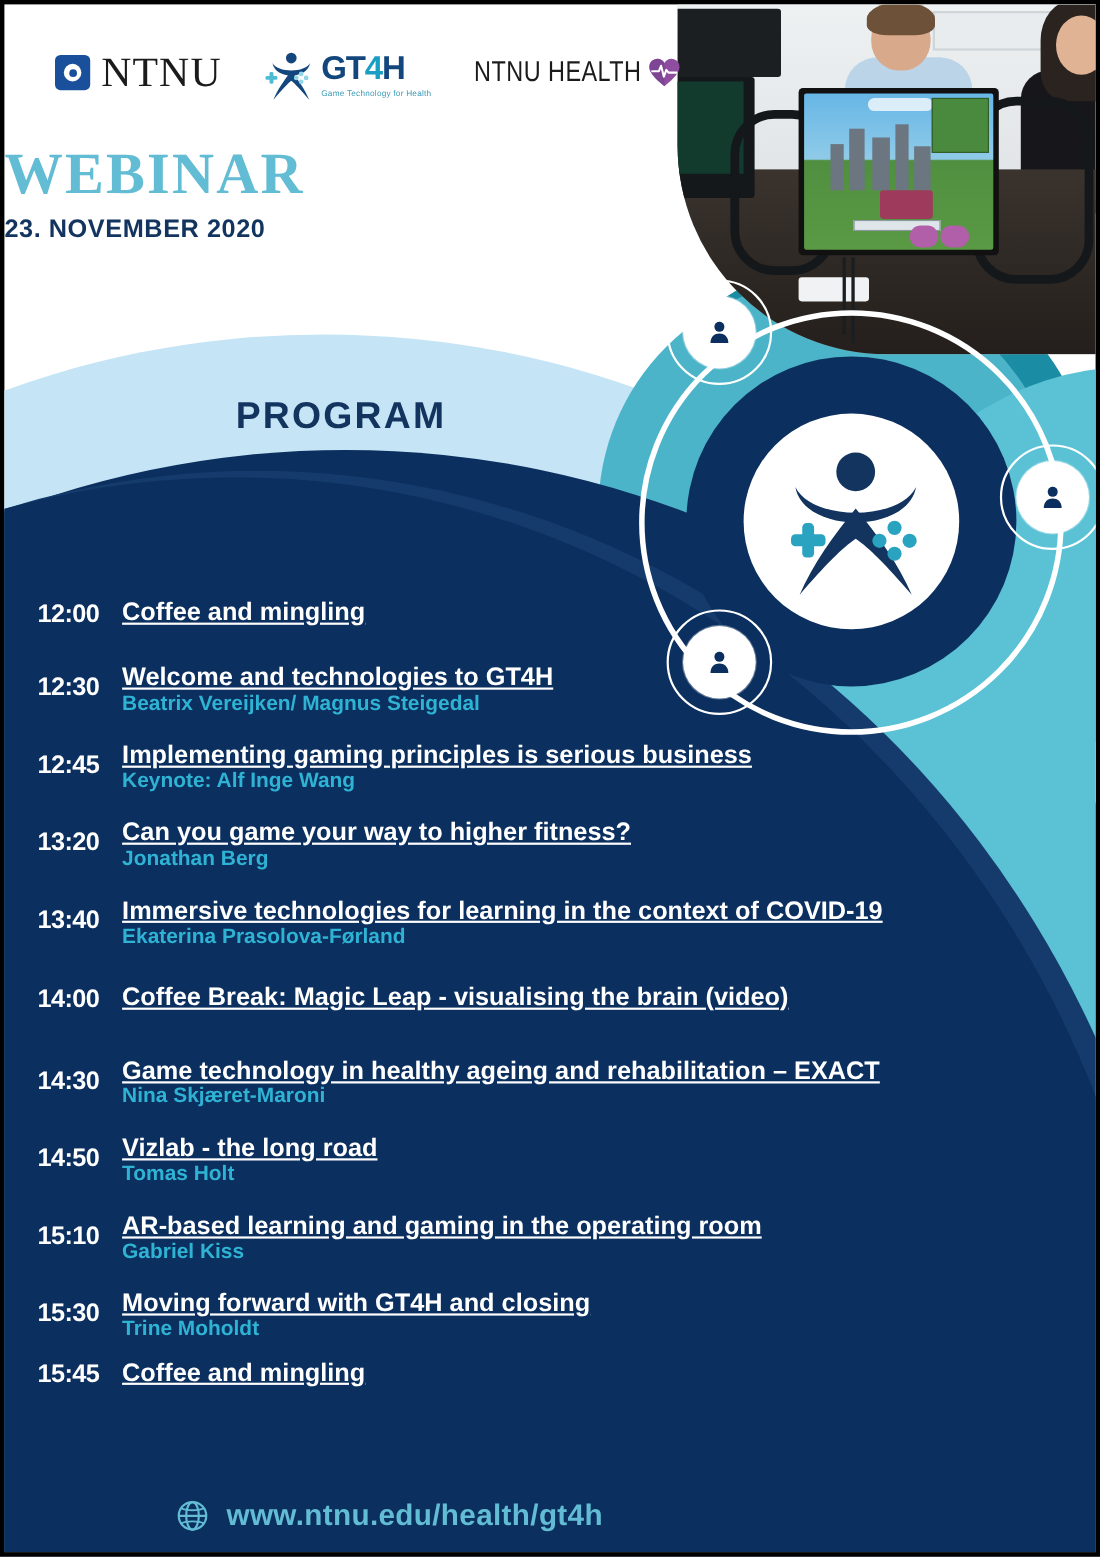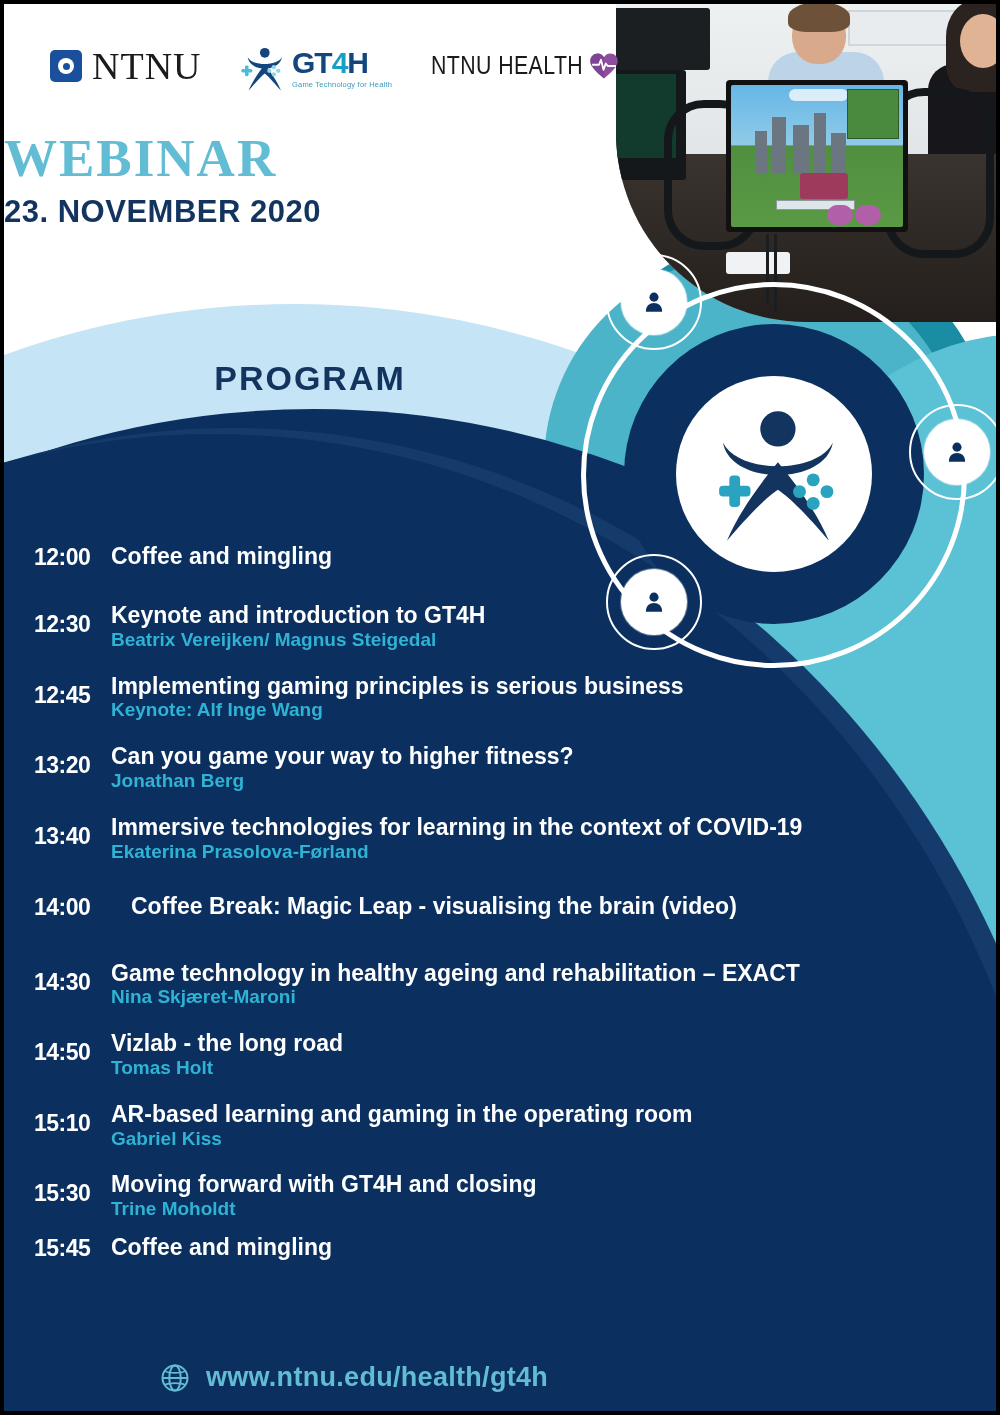--- a/index.html
+++ b/index.html
@@ -157,37 +157,37 @@
     letter-spacing:.2px; white-space:nowrap; }
 
   .logo-health { position:absolute; left:427px; top:28px; display:flex; align-items:center; gap:0; }
   .health-word { font-size:26px; color:#1b1b1b; letter-spacing:.5px;
     transform:scaleX(.82); transform-origin:left center; white-space:nowrap; }
 
   
   .title-block { position:absolute; left:0; top:124px; width:612px; text-align:left; }
   .t-webinar { font-size:53px; font-weight:bold; color:#62bcd4; letter-spacing:2px;
     font-family:"Liberation Serif", serif; }
-  .t-date { font-size:31px; font-weight:bold; color:#12345f; letter-spacing:.5px; margin-top:6px; }
+  .t-date { font-size:23px; font-weight:bold; color:#12345f; letter-spacing:.5px; margin-top:6px; }
   .t-online { font-size:19px; font-weight:bold; color:#12345f; letter-spacing:.6px; margin-top:10px; }
 
   .program-title {
     position:absolute; left:0; top:355px; width:612px; text-align:center;
     font-size:34px; font-weight:bold; color:#12345f; letter-spacing:2px;
   }
 
   
   .schedule { position:absolute; left:0; top:540px; width:960px; }
   .row { position:relative; display:flex; align-items:flex-start; padding-left:30px; }
   .row .time {
     width:77px; flex:none; font-size:23px; font-weight:bold; color:#ffffff;
     letter-spacing:-.5px;
   }
   .row .body { flex:1; }
-  .row .ev-title { font-size:23px; font-weight:bold; color:#ffffff; line-height:1.08; }
+  .row .ev-title { font-size:23px; font-weight:bold; color:#ffffff; line-height:1.08;text-decoration:underline; }
   .row .ev-speaker { font-size:19px; font-weight:bold; color:#2fb3d4; line-height:1.2; margin-top:1px; }
 
   
   .footer { position:absolute; left:0; top:1358px; width:700px;
     display:flex; align-items:center; justify-content:center; gap:16px; }
   .footer .url { font-size:27px; font-weight:bold; color:#62bcd4; letter-spacing:.3px; }
 </style>
 </head>
 <body>
 
@@ -326,21 +326,21 @@
     <div class="row" style="margin-bottom:32px;">
       <div class="time">12:00</div>
       <div class="body">
         <div class="ev-title">Coffee and mingling</div>
       </div>
     </div>
 
     <div class="row" style="margin-bottom:22px;">
       <div class="time" style="padding-top:8px;">12:30</div>
       <div class="body">
-        <div class="ev-title">Keynote and introduction to GT4H</div>
+        <div class="ev-title">Welcome and technologies to GT4H</div>
         <div class="ev-speaker">Beatrix Vereijken/ Magnus Steigedal</div>
       </div>
     </div>
 
     <div class="row" style="margin-bottom:22px;">
       <div class="time" style="padding-top:8px;">12:45</div>
       <div class="body">
         <div class="ev-title">Implementing gaming principles is serious business</div>
         <div class="ev-speaker">Keynote: Alf Inge Wang</div>
       </div>
@@ -355,21 +355,21 @@
     </div>
 
     <div class="row" style="margin-bottom:30px;">
       <div class="time" style="padding-top:8px;">13:40</div>
       <div class="body">
         <div class="ev-title">Immersive technologies for learning in the context of COVID-19</div>
         <div class="ev-speaker">Ekaterina Prasolova-Førland</div>
       </div>
     </div>
 
-    <div class="row" style="margin-bottom:40px;gap:20px;">
+    <div class="row" style="margin-bottom:40px;">
       <div class="time">14:00</div>
       <div class="body">
         <div class="ev-title">Coffee Break: Magic Leap - visualising the brain (video)</div>
       </div>
     </div>
 
     <div class="row" style="margin-bottom:22px;">
       <div class="time" style="padding-top:8px;">14:30</div>
       <div class="body">
         <div class="ev-title">Game technology in healthy ageing and rehabilitation – EXACT</div>

